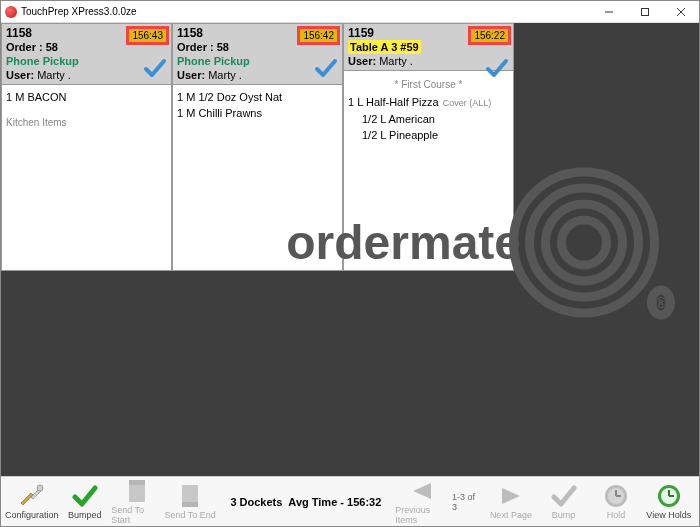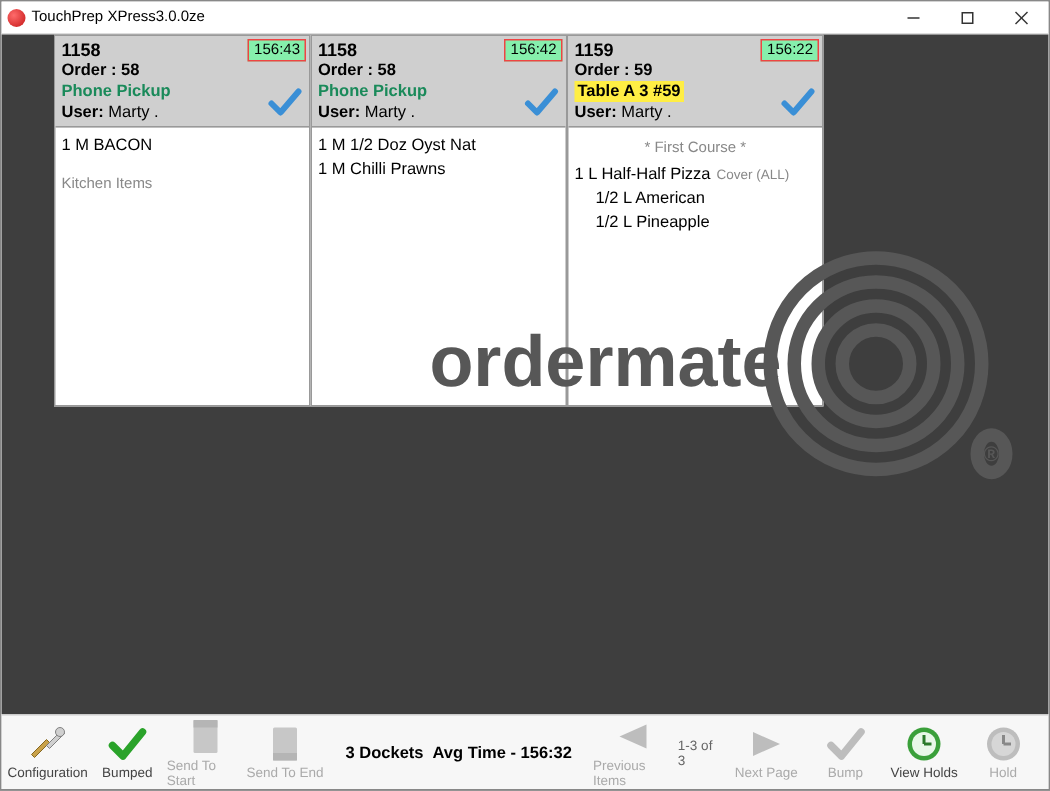--- a/index.html
+++ b/index.html
@@ -23,21 +23,21 @@
   
   .ticket { width: 171px; background: #fff; border: 1px solid #999; margin: 0; font-size: 11px; display: flex; flex-direction: column; height: 248px; }
   .ticket .hdr { background: #cfcfcf; padding: 2px 4px; position: relative; border-bottom: 1px solid #999; }
   .ticket .hdr .row { line-height: 14px; }
   .ticket .hdr .num { font-weight: bold; font-size: 12px; }
   .ticket .hdr .order { font-weight: bold; font-size: 11px; }
   .ticket .hdr .pickup { color: #1a8a5a; font-weight: bold; font-size: 11px; text-align: right; }
   .ticket .hdr .table-hl { background: #ffee44; font-weight: bold; padding: 0 2px; display: inline-block; font-size: 11px; }
   .ticket .hdr .user { font-size: 11px; }
   .ticket .hdr .user b { font-weight: bold; }
-  .ticket .hdr .timer { position: absolute; top: 2px; right: 2px; background: #86efac; border: 1px solid #ef4444; font-size: 10px; padding: 1px 3px; }
+  .ticket .hdr .timer { position: absolute; top: 2px; right: 2px; background: #eab308; border: 3px solid #ef4444; font-size: 10px; padding: 1px 3px; }
   .ticket .hdr .check { position: absolute; top: 32px; right: 4px; width: 24px; height: 24px; }
   .ticket .body { flex: 1; padding: 4px 4px; }
   .ticket .body .item { font-size: 11px; line-height: 16px; }
   .ticket .body .item .cov { color: #888; font-size: 9px; margin-left: 4px; }
   .ticket .body .sub { padding-left: 14px; font-size: 11px; line-height: 16px; }
   .ticket .body .course { text-align: center; color: #888; font-size: 10px; margin: 4px 0 4px; }
   .ticket .body .footer { color: #888; font-size: 10px; margin-top: 12px; }
   
   .toolbar { height: 50px; background: #f7f7f7; border-top: 1px solid #ccc; display: flex; align-items: center; padding: 2px 4px; gap: 0; }
   .tb-btn { width: 56px; height: 46px; display: flex; flex-direction: column; align-items: center; justify-content: center; font-size: 9px; color: #444; cursor: pointer; gap: 1px; }
@@ -78,21 +78,21 @@
   <div class="watermark">
     <span>ordermate</span>
     <div class="circles">
       <span class="c1"></span>
         <span class="c2"></span>
         <span class="c3"></span>
         <span class="c4"></span>
       <span class="reg">®</span>
     </div>
   </div>
-  <div id="tickets-host" style="display:flex;padding-left:35px;">
+  <div id="tickets-host" style="display:flex;">
       <div class="ticket">
         <div class="hdr">
           <div class="row num">1158</div>
           <div class="row order">Order : 58</div>
           <div class="row"><span class="pickup">Phone Pickup</span></div>
           <div class="row user"><b>User:</b> Marty .</div>
           <div class="timer">156:43</div>
           <div class="check">
             <svg width="24" height="24" viewBox="0 0 24 24">
               <path d="M3 13 L9 19 L21 5" fill="none" stroke="#3a8fd6" stroke-width="4" stroke-linecap="round" stroke-linejoin="round"></path>
@@ -118,21 +118,20 @@
           </div>
         </div>
         <div class="body">
           <div class="item">1 M 1/2 Doz Oyst Nat</div>
           <div class="item">1 M Chilli Prawns</div>
         </div>
       </div>
       <div class="ticket">
         <div class="hdr">
           <div class="row num">1159</div>
-          <div class="row order">Order : 59</div>
           <div class="row"><span class="table-hl">Table A 3 #59</span></div>
           <div class="row user"><b>User:</b> Marty .</div>
           <div class="timer">156:22</div>
           <div class="check">
             <svg width="24" height="24" viewBox="0 0 24 24">
               <path d="M3 13 L9 19 L21 5" fill="none" stroke="#3a8fd6" stroke-width="4" stroke-linecap="round" stroke-linejoin="round"></path>
             </svg>
           </div>
         </div>
         <div class="body">
@@ -216,37 +215,37 @@
 
   <div class="tb-btn disabled">
     <div class="ic">
       <svg width="26" height="26" viewBox="0 0 26 26">
           <path d="M3 14 L10 21 L23 5" fill="none" stroke="#bdbdbd" stroke-width="5" stroke-linecap="round" stroke-linejoin="round"></path>
         </svg>
     </div>
     <span>Bump</span>
   </div>
 
+  <div class="tb-btn disabled">
+    <div class="ic">
+      <svg width="26" height="26" viewBox="0 0 26 26">
+          <circle cx="13" cy="13" r="11" fill="#bdbdbd"></circle>
+          <circle cx="13" cy="13" r="8" fill="#d6d6d6"></circle>
+          <line x1="13" y1="13" x2="13" y2="7" stroke="#888" stroke-width="2"></line>
+          <line x1="13" y1="13" x2="18" y2="13" stroke="#888" stroke-width="2"></line>
+        </svg>
+    </div>
+    <span>Hold</span>
+  </div>
+
   <div class="tb-btn">
     <div class="ic">
       <svg width="26" height="26" viewBox="0 0 26 26">
           <circle cx="13" cy="13" r="11" fill="#3aa03a"></circle>
           <circle cx="13" cy="13" r="8" fill="#e8f8e8"></circle>
           <line x1="13" y1="13" x2="13" y2="7" stroke="#2a7a2a" stroke-width="2"></line>
           <line x1="13" y1="13" x2="18" y2="13" stroke="#2a7a2a" stroke-width="2"></line>
         </svg>
     </div>
     <span>View Holds</span>
   </div>
 
-  <div class="tb-btn disabled">
-    <div class="ic">
-      <svg width="26" height="26" viewBox="0 0 26 26">
-          <circle cx="13" cy="13" r="11" fill="#bdbdbd"></circle>
-          <circle cx="13" cy="13" r="8" fill="#d6d6d6"></circle>
-          <line x1="13" y1="13" x2="13" y2="7" stroke="#888" stroke-width="2"></line>
-          <line x1="13" y1="13" x2="18" y2="13" stroke="#888" stroke-width="2"></line>
-        </svg>
-    </div>
-    <span>Hold</span>
-  </div>
-
 </div>
 
 </body></html>

